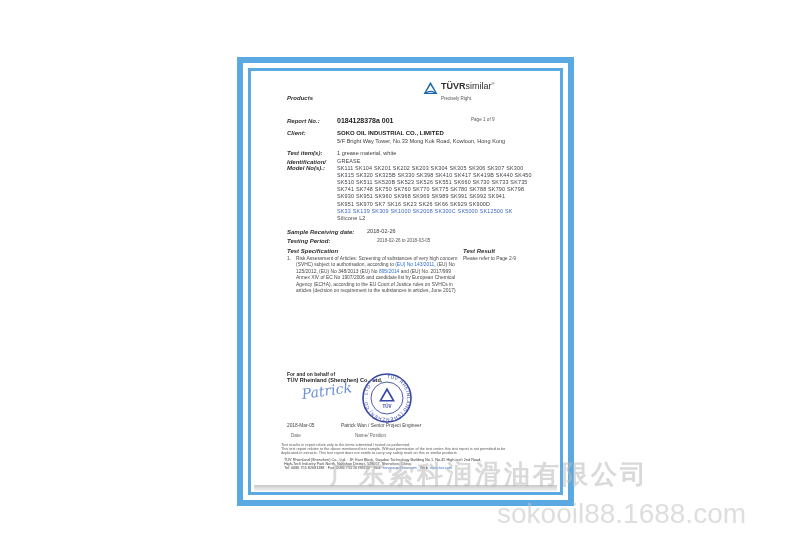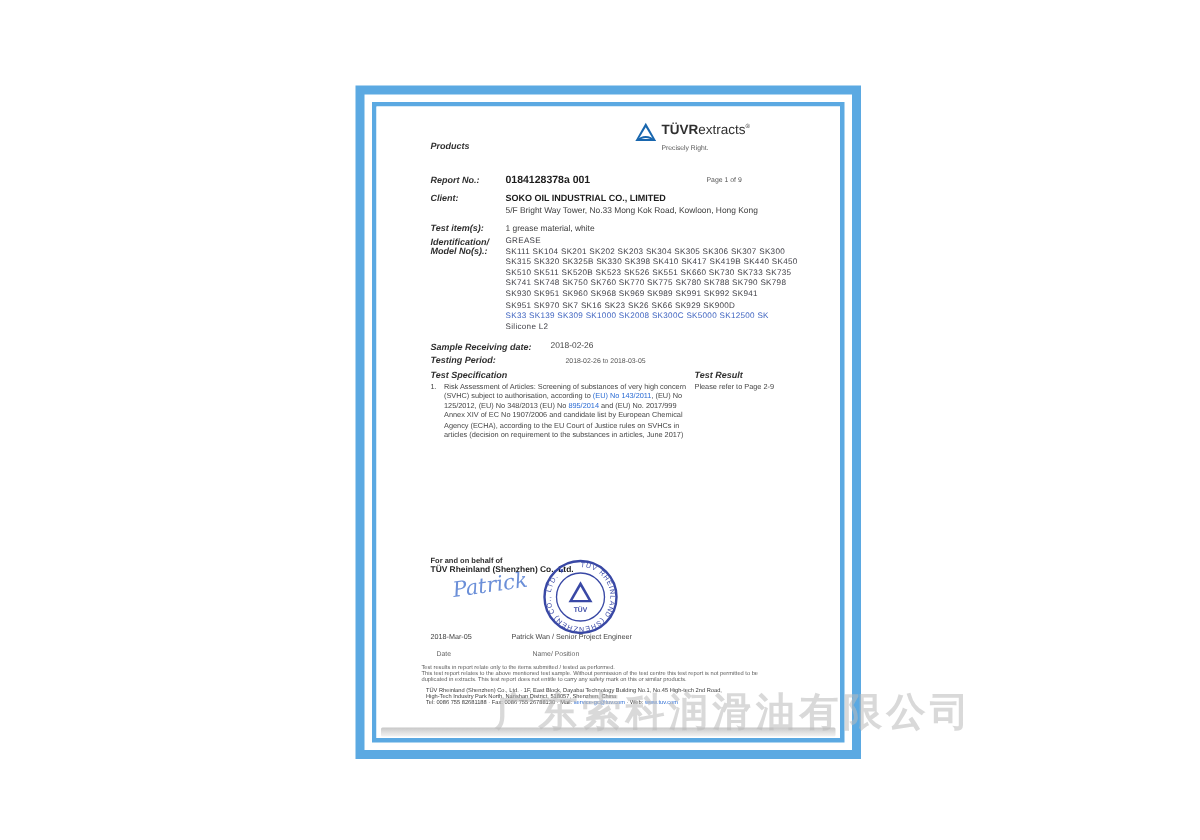--- a/index.html
+++ b/index.html
@@ -43,21 +43,21 @@
 
         <div class="abs" style="left:172px;top:10px;">
           <div class="logo-row">
             <span style="display:inline-block;width:15px;height:14px;">
               <svg width="15" height="14" viewBox="0 0 24 22">
                 <polygon points="12,1 23,20.5 1,20.5" fill="#1866ae"></polygon>
                 <polygon points="12,6 19.6,18.5 4.4,18.5" fill="#ffffff"></polygon>
                 <path d="M1,20.5 C8,13.5 16,13.5 23,20.5 L20,20.5 C15,16.5 9,16.5 4,20.5 Z" fill="#1866ae"></path>
               </svg>
             </span>
-            <span class="logo-text"><b>TÜVR</b><span>extracts</span><sup style="font-size:4px;">®</sup></span>
+            <span class="logo-text"><b>TÜVR</b><span>similar</span><sup style="font-size:4px;">®</sup></span>
           </div>
           <div class="logo-tagline">Precisely Right.</div>
         </div>
 
         <div class="abs lbl" style="left:36px;top:47px;">Report No.:</div>
         <div class="abs valb" style="left:86px;top:46px;font-size:7px;">0184128378a 001</div>
         <div class="abs" style="left:220px;top:46px;font-size:4.6px;color:#555;">Page 1 of 9</div>
 
         <div class="abs lbl" style="left:36px;top:59px;">Client:</div>
         <div class="abs valb" style="left:86px;top:59px;">SOKO OIL INDUSTRIAL CO., LIMITED</div>
@@ -135,14 +135,15 @@
           <div class="tiny" style="color:#3c3c3c;">High-Tech Industry Park North, Nanshan District, 518057, Shenzhen, China</div>
           <div class="tiny" style="color:#3c3c3c;"><span>Tel: 0086 755 82681188 · Fax: 0086 755 26788130 · Mail: </span><span class="blue">service-gc@tuv.com</span><span> · Web: </span><span class="blue">www.tuv.com</span></div>
         </div>
 
         <div class="page-shadow"></div>
       </div>
     </div>
   </div>
 
   <div class="watermark-cn">广东索科润滑油有限公司</div>
+  <div class="watermark-url">sokooil88.1688.com</div>
 
 </div>
 
 </body></html>

